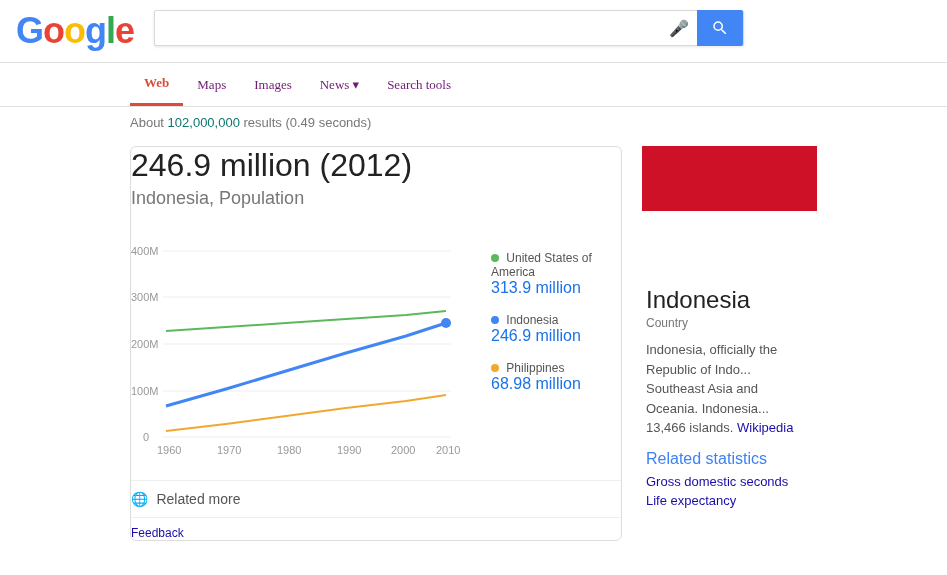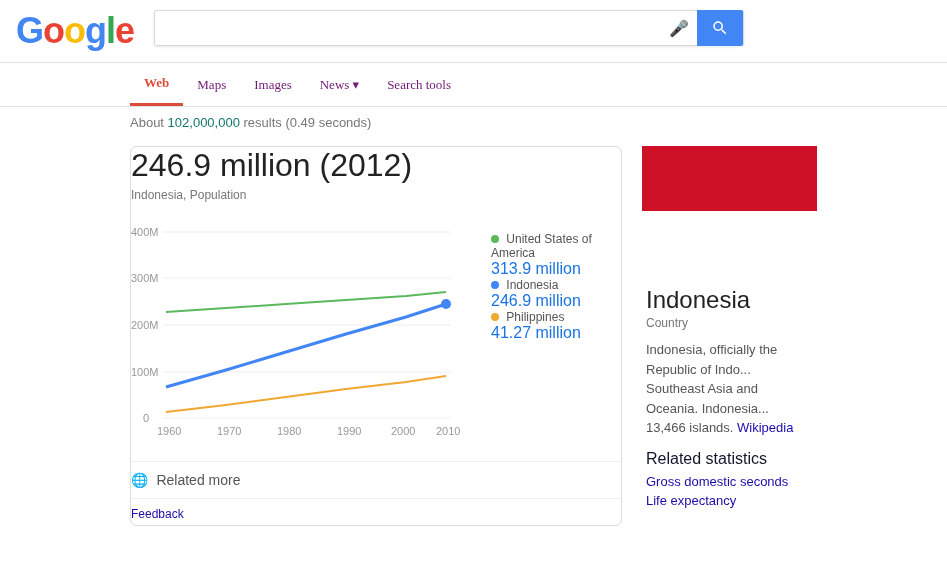--- a/index.html
+++ b/index.html
@@ -110,37 +110,38 @@
       width: 565px;
       min-height: 380px;
     }
     #population-value {
       font-size: 32px;
       font-weight: normal;
       color: #222;
       margin-bottom: 4px;
     }
     #population-label {
-      font-size: 12px;
-      color: #777;
-      margin-bottom: 20px;
+      font-size: 18px;
+      color: #777;
+      margin-bottom: 32px;
     }
 
     
     #chart-container {
       display: flex;
       gap: 20px;
       margin-bottom: 16px;
     }
     #chart-svg-area {
       flex: 1;
     }
     #chart-legend {
       display: flex;
       flex-direction: column;
+      gap: 16px;
       padding-top: 10px;
       min-width: 130px;
     }
     .legend-item { font-size: 12px; }
     .legend-dot {
       display: inline-block;
       width: 8px;
       height: 8px;
       border-radius: 50%;
       margin-right: 4px;
@@ -208,21 +209,21 @@
       margin-bottom: 10px;
     }
     #wikipedia-link {
       color: #1a0dab;
       text-decoration: none;
       font-size: 13px;
     }
     #related-stats-title {
       font-size: 16px;
       font-weight: normal;
-      color: #0f172a;
+      color: #3b82f6;
       margin: 12px 0 6px 0;
     }
     .related-stat {
       color: #1a0dab;
       font-size: 13px;
       cursor: pointer;
       margin-bottom: 4px;
     }
   </style>
 </head>
@@ -301,21 +302,21 @@
           <span class="legend-value">313.9 million</span>
         </div>
         <div class="legend-item">
           <span class="legend-dot" style="background:#4285F4"></span>
           <span class="legend-name">Indonesia</span><br>
           <span class="legend-value">246.9 million</span>
         </div>
         <div class="legend-item">
           <span class="legend-dot" style="background:#f0a830"></span>
           <span class="legend-name">Philippines</span><br>
-          <span class="legend-value">41.27 million</span>
+          <span class="legend-value">68.98 million</span>
         </div>
       </div>
     </div>
 
     <div id="explore-more">
       <span>🌐</span>
       <span>Related more</span>
     </div>
 
     <div id="card-footer">

